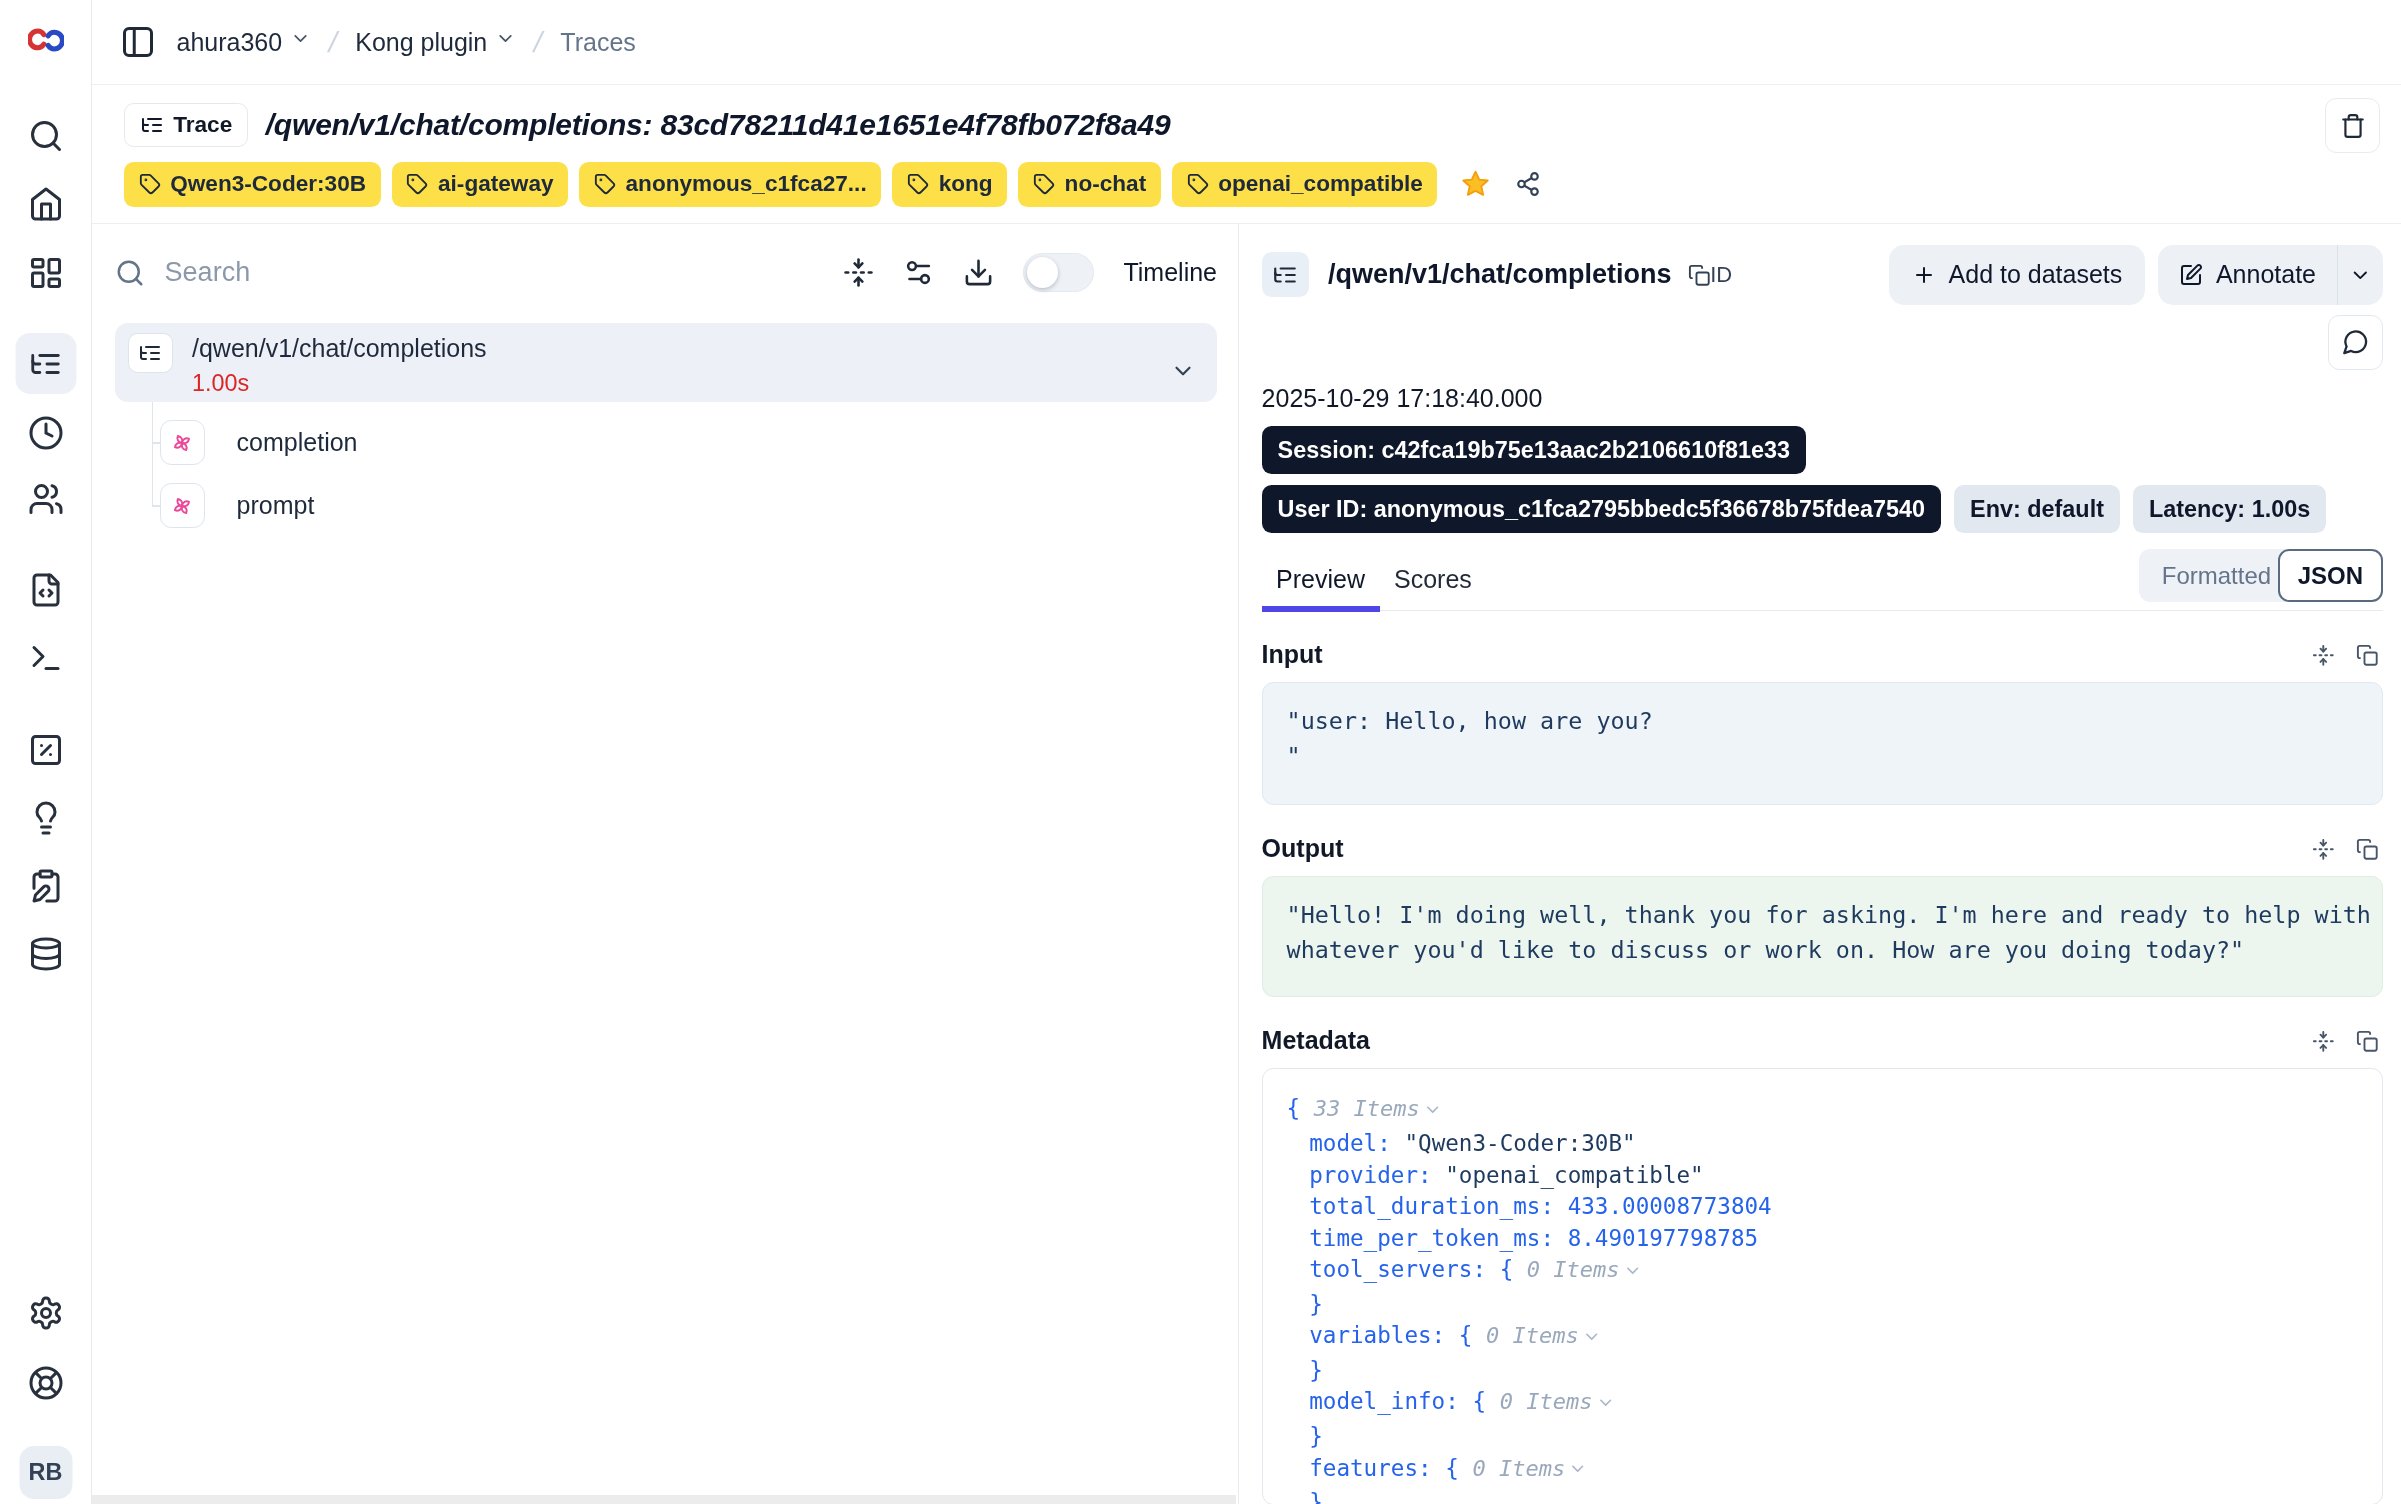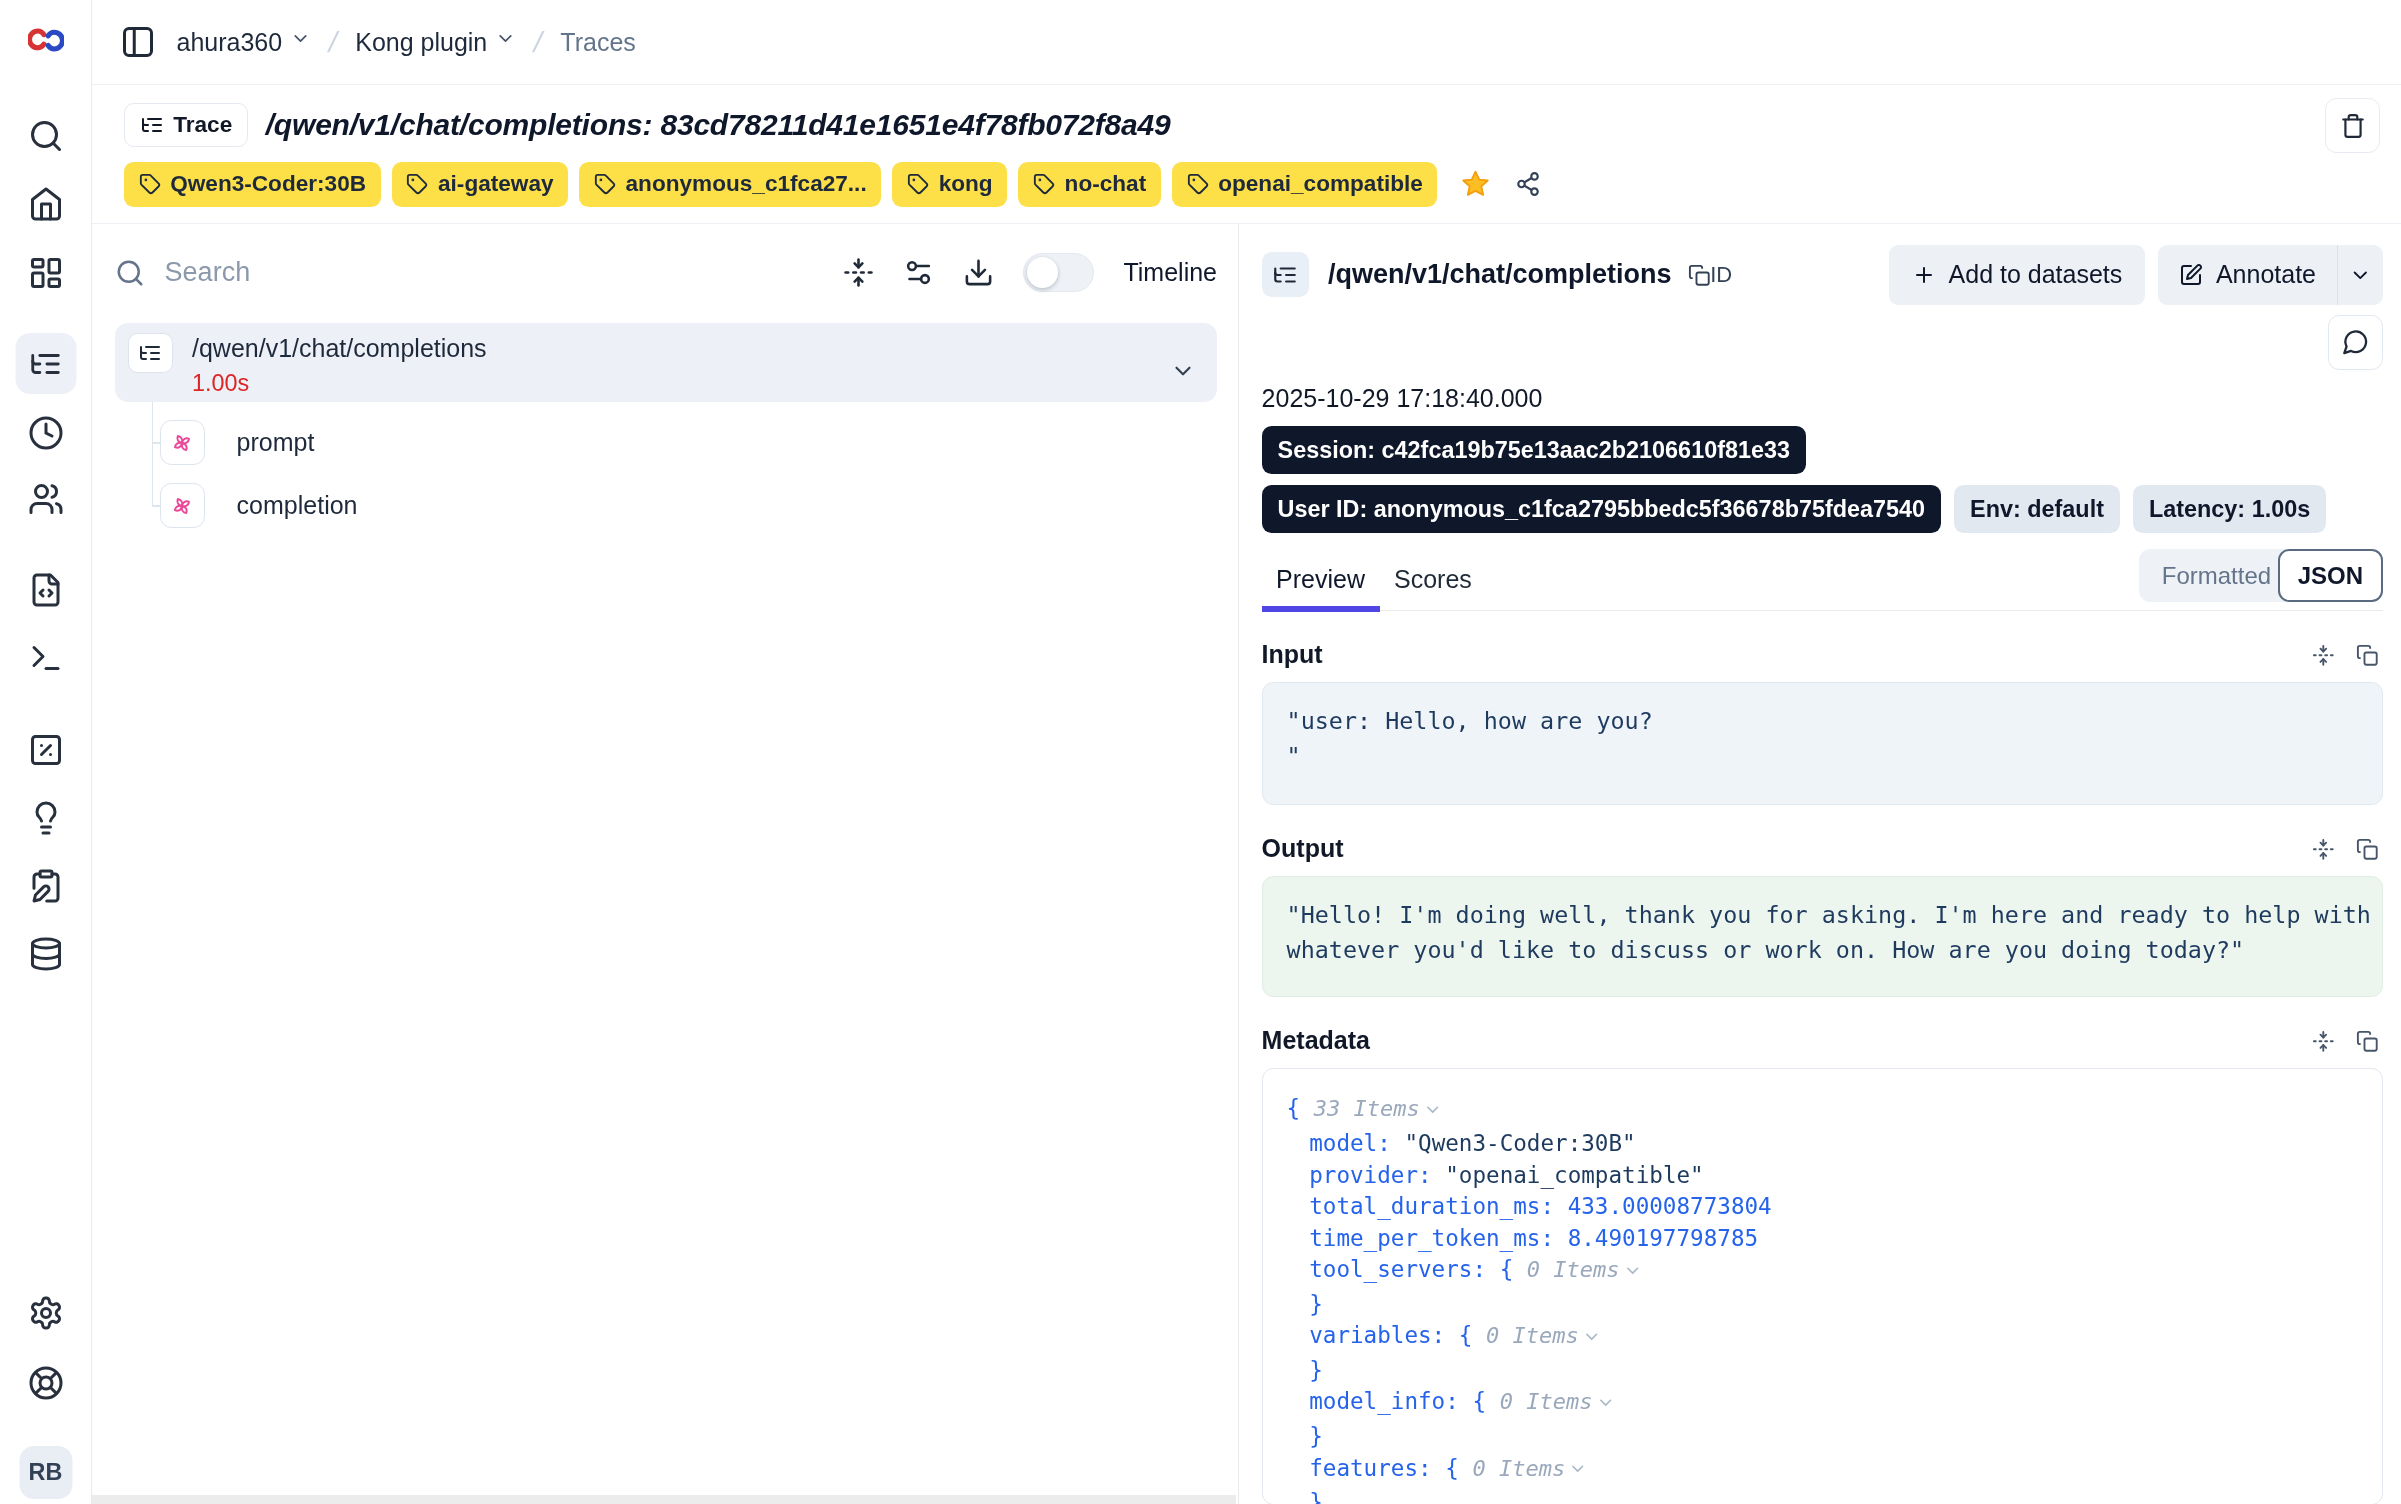--- a/index.html
+++ b/index.html
@@ -90,21 +90,21 @@
   .detail-panel{flex:1;min-width:0;padding:21px 18px 0 22.6px;display:flex;flex-direction:column;}
   .dheader{display:flex;align-items:center;}
   .dbadge{width:47px;height:45px;background:#e9eff6;border-radius:9.7px;display:flex;align-items:center;
           justify-content:center;color:#1f2937;flex-shrink:0;}
   .dbadge svg{width:26px;height:26px;}
   .dtitle{margin-left:19.4px;font-size:27px;font-weight:700;color:#0f172a;white-space:nowrap;}
   .did{margin-left:16px;display:flex;align-items:center;color:#334155;}
   .did svg{width:22.6px;height:22.6px;}
   .did-label{font-size:22px;font-weight:500;}
   .dbuttons{margin-left:auto;display:flex;gap:13px;}
-  .btn{height:60px;background:#edf1f6;border-radius:9px;display:flex;align-items:center;
+  .btn{height:60px;background:#edf1f6;border-radius:15px;display:flex;align-items:center;
        font-size:25px;font-weight:500;color:#0f172a;box-sizing:border-box;}
   .btn-add{padding:0 22.6px;gap:13px;}
   .btn svg{width:24px;height:24px;}
   .split-main{display:flex;align-items:center;gap:13px;padding:0 21px;}
   .split-chev{width:45px;height:100%;border-left:1.6px solid #d9e1ea;display:flex;align-items:center;justify-content:center;}
   .split-chev svg{width:22.6px;height:22.6px;}
   .bubble-row{display:flex;justify-content:flex-end;margin-top:9.7px;}
   .bubble-btn{width:53px;height:53px;border:1.6px solid #e2e8f0;border-radius:11.3px;background:#fff;
               display:flex;align-items:center;justify-content:center;color:#1f2937;}
   .bubble-btn svg{width:27.5px;height:27.5px;}
@@ -448,32 +448,32 @@
           <div class="children">
             <div class="child-row">
               <div class="child-badge">
                 <svg viewBox="0 0 24 24" fill="none" stroke="#ec4899" stroke-width="1.8" stroke-linejoin="round">
                   <path d="M12 12 C 12.5 8.5, 15.5 6.8, 18.5 8.2 C 18 11.5, 15.2 12.8, 12 12 Z"></path>
                   <path d="M12 12 C 12.5 8.5, 15.5 6.8, 18.5 8.2 C 18 11.5, 15.2 12.8, 12 12 Z" transform="rotate(90 12 12)"></path>
                   <path d="M12 12 C 12.5 8.5, 15.5 6.8, 18.5 8.2 C 18 11.5, 15.2 12.8, 12 12 Z" transform="rotate(180 12 12)"></path>
                   <path d="M12 12 C 12.5 8.5, 15.5 6.8, 18.5 8.2 C 18 11.5, 15.2 12.8, 12 12 Z" transform="rotate(270 12 12)"></path>
                 </svg>
               </div>
-              <span class="child-label">prompt</span>
+              <span class="child-label">completion</span>
             </div>
             <div class="child-row">
               <div class="child-badge">
                 <svg viewBox="0 0 24 24" fill="none" stroke="#ec4899" stroke-width="1.8" stroke-linejoin="round">
                   <path d="M12 12 C 12.5 8.5, 15.5 6.8, 18.5 8.2 C 18 11.5, 15.2 12.8, 12 12 Z"></path>
                   <path d="M12 12 C 12.5 8.5, 15.5 6.8, 18.5 8.2 C 18 11.5, 15.2 12.8, 12 12 Z" transform="rotate(90 12 12)"></path>
                   <path d="M12 12 C 12.5 8.5, 15.5 6.8, 18.5 8.2 C 18 11.5, 15.2 12.8, 12 12 Z" transform="rotate(180 12 12)"></path>
                   <path d="M12 12 C 12.5 8.5, 15.5 6.8, 18.5 8.2 C 18 11.5, 15.2 12.8, 12 12 Z" transform="rotate(270 12 12)"></path>
                 </svg>
               </div>
-              <span class="child-label">completion</span>
+              <span class="child-label">prompt</span>
             </div>
           </div>
         </div>
       </div>
 
       <div class="detail-panel">
         <div class="dheader">
           <div class="dbadge">
             <svg viewBox="0 0 24 24" fill="none" stroke="currentColor" stroke-width="2" stroke-linecap="round" stroke-linejoin="round">
                 <path d="M21 12h-8"></path>

